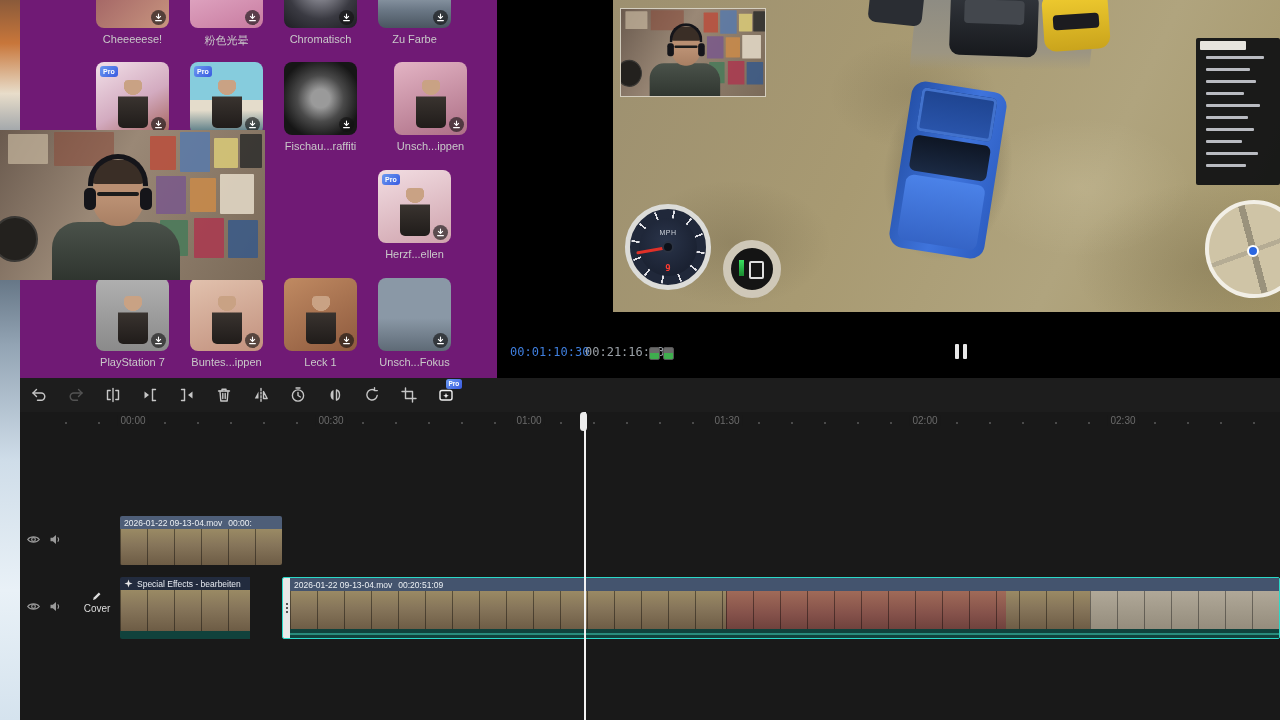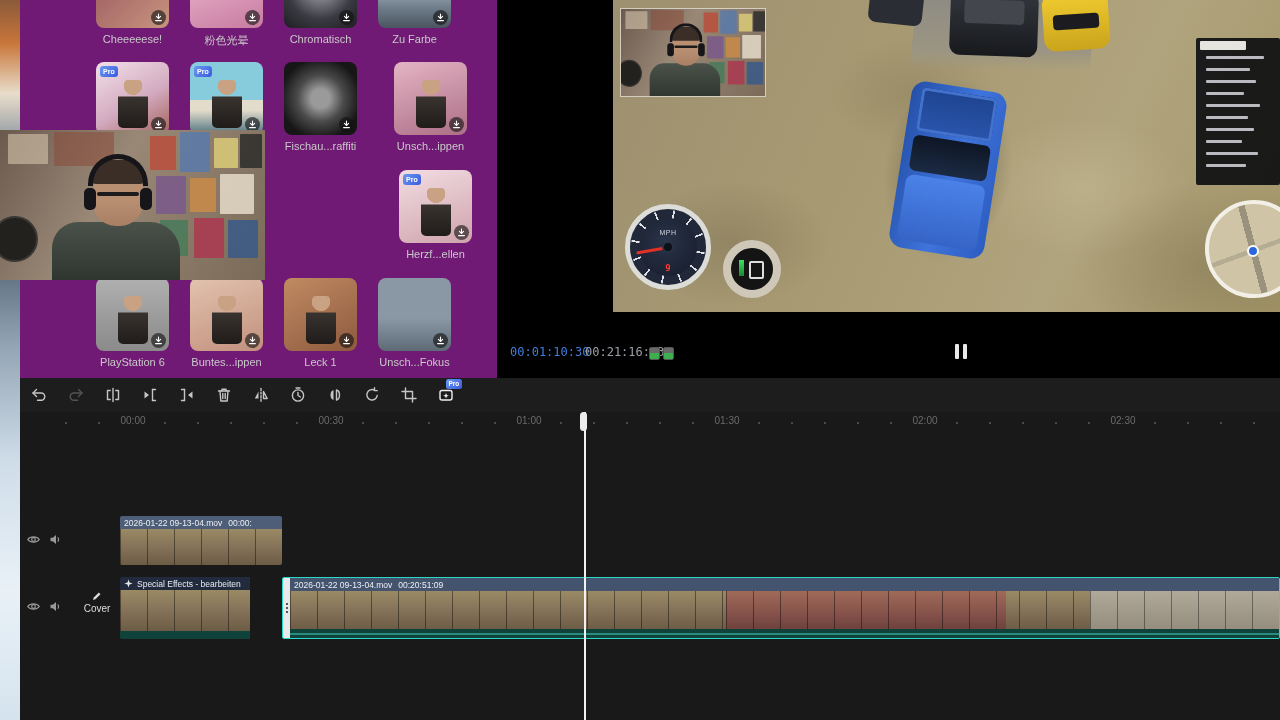--- a/index.html
+++ b/index.html
@@ -261,41 +261,41 @@
       <div class="fx-thumb th8 figd">
         <span class="dl">
             <svg width="9" height="9" viewBox="0 0 9 9">
               <path d="M4.5 1 V5.2 M2.4 3.4 L4.5 5.5 L6.6 3.4 M1.6 7.6 H7.4" stroke="#fff" stroke-width="1.1" fill="none" stroke-linecap="round"></path>
             </svg>
           </span>
       </div>
       <div class="fx-label">Unsch...ippen</div>
     </div>
 
-    <div class="fx-cell" style="left:358px;top:170px;margin-left:21px;">
+    <div class="fx-cell" style="left:358px;top:170px;">
       <div class="fx-thumb th10 figd">
         <span class="pro">Pro</span>
         <span class="dl">
             <svg width="9" height="9" viewBox="0 0 9 9">
               <path d="M4.5 1 V5.2 M2.4 3.4 L4.5 5.5 L6.6 3.4 M1.6 7.6 H7.4" stroke="#fff" stroke-width="1.1" fill="none" stroke-linecap="round"></path>
             </svg>
           </span>
       </div>
       <div class="fx-label">Herzf...ellen</div>
     </div>
 
     <div class="fx-cell" style="left:76px;top:278px;">
       <div class="fx-thumb th11 figd">
         <span class="dl">
             <svg width="9" height="9" viewBox="0 0 9 9">
               <path d="M4.5 1 V5.2 M2.4 3.4 L4.5 5.5 L6.6 3.4 M1.6 7.6 H7.4" stroke="#fff" stroke-width="1.1" fill="none" stroke-linecap="round"></path>
             </svg>
           </span>
       </div>
-      <div class="fx-label">PlayStation 6</div>
+      <div class="fx-label">PlayStation 7</div>
     </div>
     <div class="fx-cell" style="left:170px;top:278px;">
       <div class="fx-thumb th12 figd">
         <span class="dl">
             <svg width="9" height="9" viewBox="0 0 9 9">
               <path d="M4.5 1 V5.2 M2.4 3.4 L4.5 5.5 L6.6 3.4 M1.6 7.6 H7.4" stroke="#fff" stroke-width="1.1" fill="none" stroke-linecap="round"></path>
             </svg>
           </span>
       </div>
       <div class="fx-label">Buntes...ippen</div>

